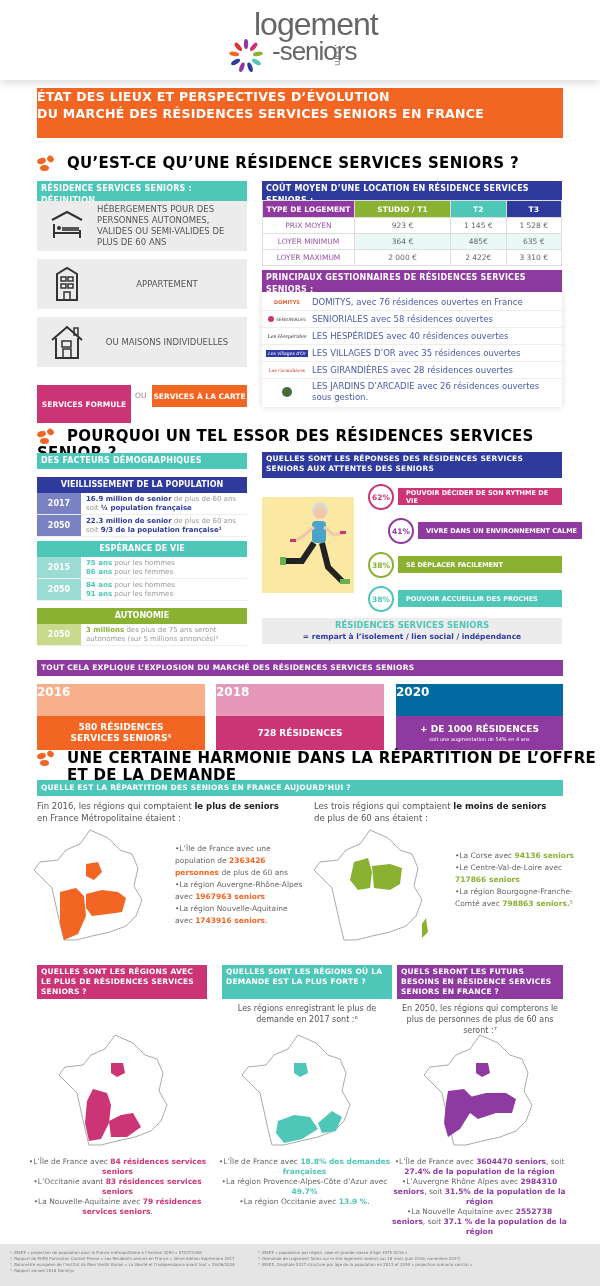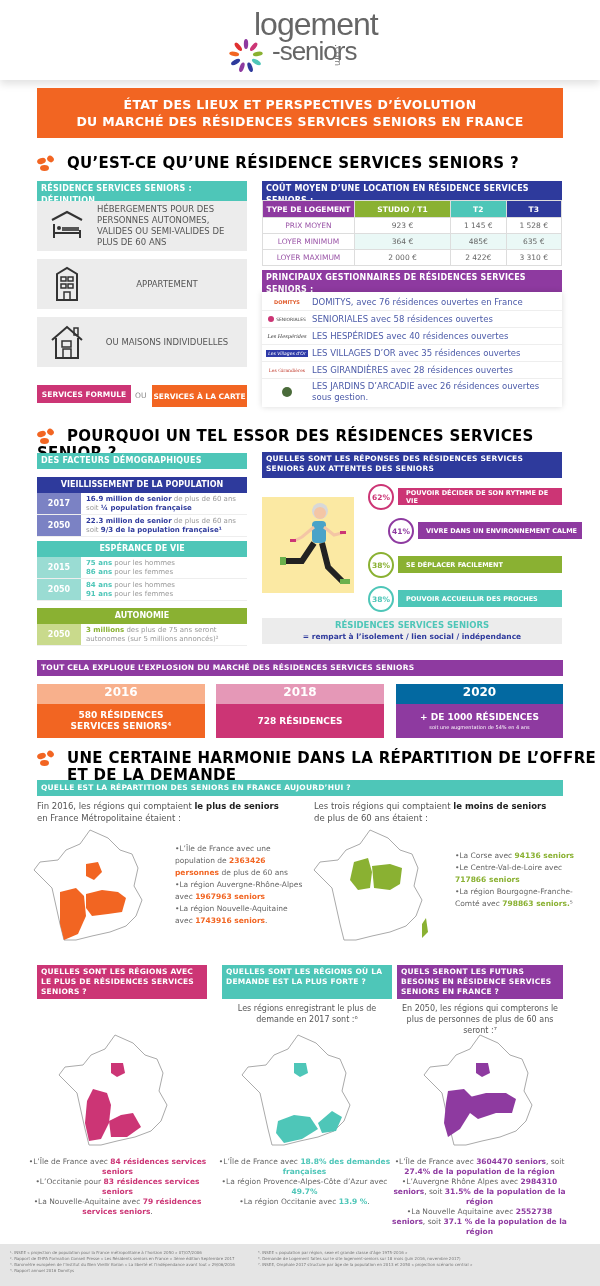--- a/index.html
+++ b/index.html
@@ -2,21 +2,21 @@
 <html><head>
 <meta charset="utf-8">
 <style>
 *{box-sizing:border-box;margin:0;padding:0}
 body{width:600px;height:1286px;background:#fff;font-family:"DejaVu Sans","Liberation Sans",sans-serif;color:#555;position:relative;overflow:hidden}
 .abs{position:absolute}
 .header{left:0;top:0;width:600px;height:80px;background:#fff;box-shadow:0 4px 8px rgba(0,0,0,.12);}
 .logo-text1{left:254px;top:6px;font-family:"Liberation Sans",sans-serif;font-size:32px;color:#666;letter-spacing:-1px;font-weight:300}
 .logo-text2{left:272px;top:36px;font-family:"Liberation Sans",sans-serif;font-size:26px;color:#666;letter-spacing:-1px}
 .logo-com{left:332px;top:38px;font-size:9px;color:#777;transform:rotate(90deg);transform-origin:left top}
-.title-banner{left:37px;top:88px;width:526px;height:50px;background:#f26522;color:#fff;font-weight:bold;font-size:12.5px;text-align:center;line-height:17px;padding-top:8px;letter-spacing:.3px}
+.title-banner{left:37px;top:88px;width:526px;height:50px;background:#f26522;color:#fff;font-weight:bold;font-size:12.5px;text-align:left;line-height:17px;letter-spacing:.3px}
 .h2{font-size:15px;color:#000000;font-weight:bold;letter-spacing:.3px;line-height:17px}
 .leaf{display:inline-block;position:relative;width:22px;height:16px;margin-right:8px;vertical-align:middle}
 .leaf i{position:absolute;background:#f26522;border-radius:50%}
 .subbar{color:#fff;font-weight:bold;font-size:8px;letter-spacing:.2px;line-height:12px;padding:2px 4px}
 .teal{background:#4ec6b8}.navy{background:#2e3a9c}.purple{background:#8e3aa0}.magenta{background:#cc3575}.green{background:#8ab132}.orange{background:#f26522}
 .defbox{background:#ececec;display:flex;align-items:center}
 .defbox .txt{font-size:8.5px;color:#555;line-height:11px}
 table.cost{border-collapse:collapse;font-size:7.5px;width:330px}
 table.cost td,table.cost th{border:1px solid #ddd;height:16px;text-align:center;color:#666;font-weight:normal}
 table.cost th{color:#fff;font-weight:bold;height:17px}
@@ -26,21 +26,21 @@
 .grow{display:flex;align-items:center;height:17px;border-bottom:1px solid #eee}
 .glogo{width:50px;display:flex;justify-content:center;align-items:center}
 .gtext{font-size:8.5px;color:#4b5aa8}
 .demo-head{color:#fff;font-weight:bold;font-size:8px;text-align:center;height:16px;line-height:16px}
 .demo-row{display:flex;height:22px;border-bottom:1px solid #eee}
 .demo-year{width:44px;color:#fff;font-weight:bold;font-size:8px;display:flex;align-items:center;justify-content:center}
 .demo-txt{padding-left:5px;font-size:7px;line-height:9px;display:flex;flex-direction:column;justify-content:center;color:#999}
 .demo-txt b{font-weight:bold}
 .pct-circle{width:22px;height:22px;border-radius:50%;border:2px solid;background:#fff;font-size:8px;font-weight:bold;display:flex;align-items:center;justify-content:center}
 .pct-bar{height:17px;color:#fff;font-size:6.5px;font-weight:bold;display:flex;align-items:center;padding-left:8px}
-.yearbox .yh{height:20px;color:#fff;font-weight:bold;font-size:12px;text-align:center;line-height:16px}
+.yearbox .yh{height:32px;color:#fff;font-weight:bold;font-size:12px;line-height:16px}
 .yearbox .yb{height:34px;color:#fff;font-weight:bold;font-size:9px;text-align:center;display:flex;flex-direction:column;justify-content:center;line-height:11px}
 .intro{font-size:8.5px;color:#555;line-height:12px}
 .blist{font-size:7.5px;color:#666;line-height:12px}
 .hl-or{color:#f26522;font-weight:bold}
 .hl-gr{color:#8ab132;font-weight:bold}
 .hl-mg{color:#cc3575;font-weight:bold}
 .hl-tl{color:#4ec6b8;font-weight:bold}
 .hl-pu{color:#8e3aa0;font-weight:bold}
 .ctr{text-align:center}
 .footer{left:0;top:1244px;width:600px;height:42px;background:#e5e5e5;font-size:4px;color:#777;line-height:6px;padding:5px 10px}
@@ -111,21 +111,21 @@
         <path d="M2 16 L17 3 L32 16" stroke="#333" stroke-width="2" fill="none"></path>
         <rect x="24" y="4" width="4" height="7" stroke="#333" stroke-width="1.5" fill="none"></rect>
         <path d="M6 14 V34 H28 V14" stroke="#333" stroke-width="2" fill="none"></path>
         <rect x="12" y="17" width="9" height="6" stroke="#333" stroke-width="1.5" fill="none"></rect>
         <rect x="13" y="25" width="8" height="9" stroke="#333" stroke-width="1.5" fill="none"></rect>
       </svg>
   </div>
   <div class="txt ctr" style="width:140px">OU MAISONS INDIVIDUELLES</div>
 </div>
 
-<div class="abs magenta" style="left:37px;top:385px;width:94px;height:18px;color:#fff;font-weight:bold;font-size:7.5px;display:flex;align-items:center;justify-content:center">SERVICES FORMULE</div>
+<div class="abs magenta" style="left:37px;top:385px;width:94px;height:38px;color:#fff;font-weight:bold;font-size:7.5px;display:flex;align-items:center;justify-content:center">SERVICES FORMULE</div>
 <div class="abs" style="left:135px;top:391px;font-size:7.5px;color:#888">OU</div>
 <div class="abs orange" style="left:152px;top:385px;width:95px;height:22px;color:#fff;font-weight:bold;font-size:7.5px;display:flex;align-items:center;justify-content:center">SERVICES À LA CARTE</div>
 
 <div class="abs subbar navy" style="left:262px;top:181px;width:300px">COÛT MOYEN D’UNE LOCATION EN RÉSIDENCE SERVICES SENIORS :</div>
 <table class="abs cost" style="left:262px;top:200px;width:300px">
   <tbody>
       <tr>
     <th class="purple" style="width:92px">TYPE DE LOGEMENT</th>
     <th class="green">STUDIO / T1</th>
     <th class="teal">T2</th>
@@ -376,21 +376,21 @@
   <svg width="125" height="115" viewBox="0 0 125 115">
     <path d="M60 2 L78 10 L90 22 L102 26 L108 40 L104 58 L112 72 L106 88 L96 98 L80 104 L62 108 L46 112 L34 112 L30 96 L26 78 L22 60 L14 52 L4 42 L10 34 L28 32 L36 22 L50 16 Z" fill="#fff" stroke="#aaa" stroke-width="1"></path>
     <path d="M56 30 L68 30 L70 40 L62 44 L56 40 Z" fill="#8e3aa0"></path>
     <path d="M28 58 L44 56 L52 64 L50 80 L40 96 L28 104 L24 90 L26 70 Z" fill="#8e3aa0"></path>
     <path d="M50 64 L66 60 L86 60 L96 66 L92 80 L76 80 L58 86 L50 80 Z" fill="#8e3aa0"></path>
   </svg>
 </div>
 
 <div class="abs blist ctr" style="left:25px;top:1157px;width:185px;line-height:10px">
   <div><span>•L’Île de France avec </span><span class="hl-mg">84 résidences services seniors</span></div>
-  <div><span>•L’Occitanie pour </span><span class="hl-mg">83 résidences services seniors</span></div>
+  <div><span>•L’Occitanie avant </span><span class="hl-mg">83 résidences services seniors</span></div>
   <div><span>•La Nouvelle-Aquitaine avec </span><span class="hl-mg">79 résidences services seniors</span><span>.</span></div>
 </div>
 <div class="abs blist ctr" style="left:212px;top:1157px;width:185px;line-height:10px">
   <div><span>•L’Île de France avec </span><span class="hl-tl">18.8% des demandes françaises</span></div>
   <div><span>•La région Provence-Alpes-Côte d’Azur avec </span><span class="hl-tl">49.7%</span></div>
   <div><span>•La région Occitanie avec </span><span class="hl-tl">13.9 %</span><span>.</span></div>
 </div>
 <div class="abs blist ctr" style="left:392px;top:1157px;width:175px;line-height:10px">
   <div><span>•L’Île de France avec </span><span class="hl-pu">3604470 seniors</span><span>, soit </span><span class="hl-pu">27.4% de la population de la région</span></div>
   <div><span>•L’Auvergne Rhône Alpes avec </span><span class="hl-pu">2984310 seniors</span><span>, soit </span><span class="hl-pu">31.5% de la population de la région</span></div>

